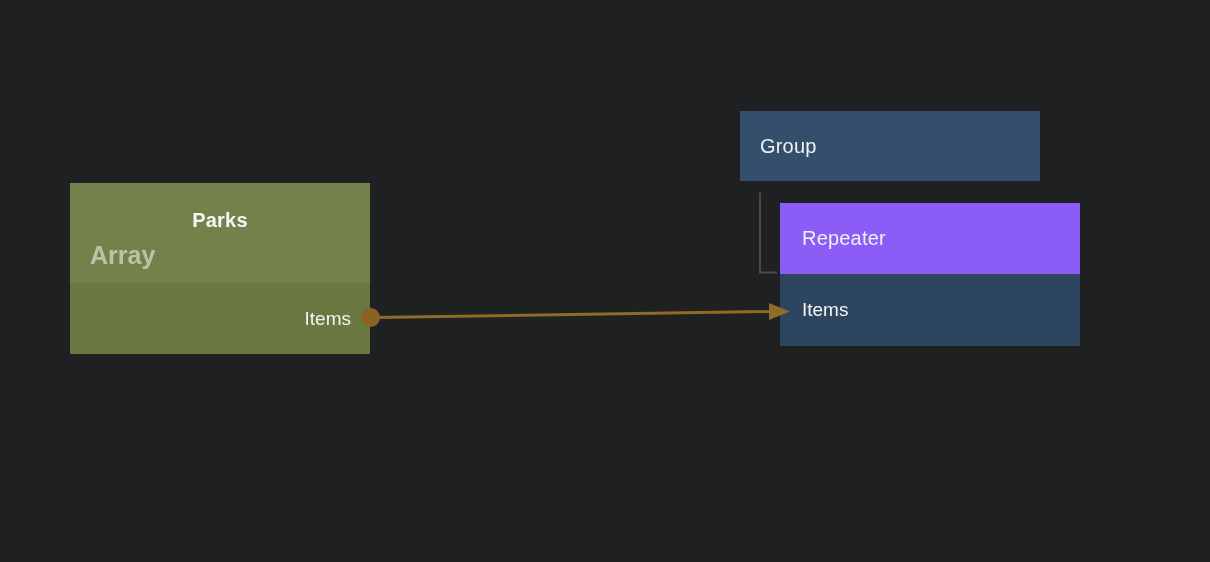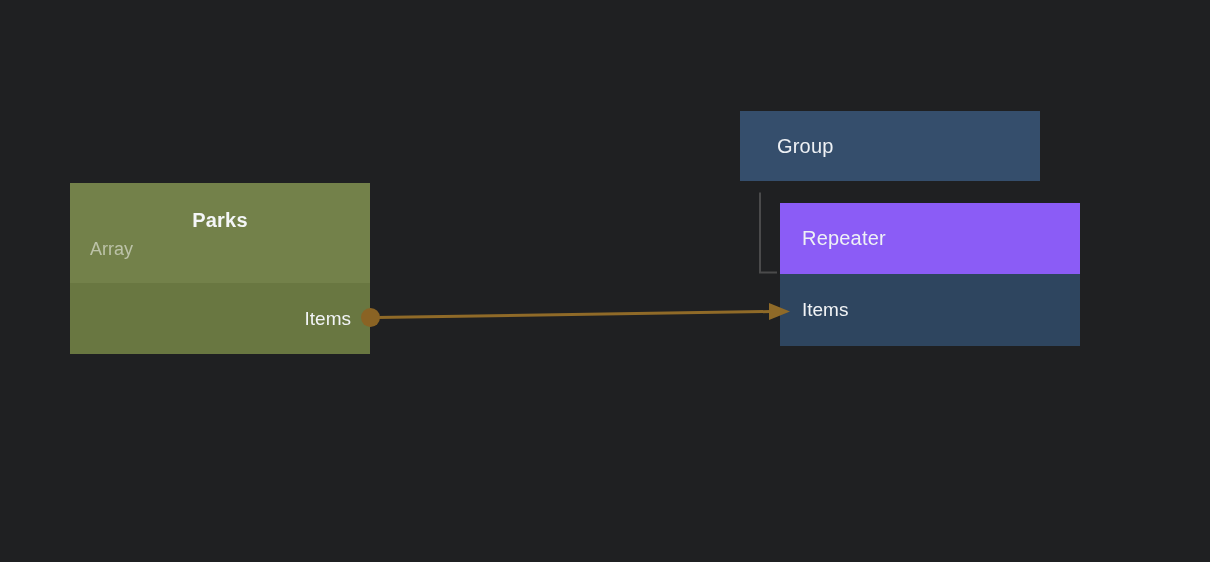--- a/index.html
+++ b/index.html
@@ -24,44 +24,44 @@
   }
   .parks-head .node-title {
     font-size: 20px;
     line-height: 26px;
     font-weight: 600;
     letter-spacing: 0.2px;
     color: #f4f6f7;
     text-align: center;
   }
   .parks-head .node-subtitle {
-    font-size: 18px;
+    font-size: 25px;
     line-height: 25px;
-    margin-top: 4px;
-    font-weight: 400;
+    margin-top: 10px;
+    font-weight: 700;
     color: rgba(255,255,255,0.52);
   }
   .parks-row {
     height: 71px;
     background: #697741;
     display: flex;
     align-items: center;
     justify-content: flex-end;
     padding: 0 19px;
     font-size: 19px;
     color: #f2f4f6;
   }
 
   
   .node-group {
     left: 740px; top: 111px; width: 300px; height: 70px;
     background: #354e6c;
     display: flex;
     align-items: center;
-    padding: 0 37px;
+    padding: 0 20px;
   }
   .node-group .node-title {
     font-size: 20px;
     font-weight: 400;
     color: #eef1f5;
     letter-spacing: 0.2px;
   }
 
   
   .node-repeater { left: 780px; top: 203px; width: 300px; }

